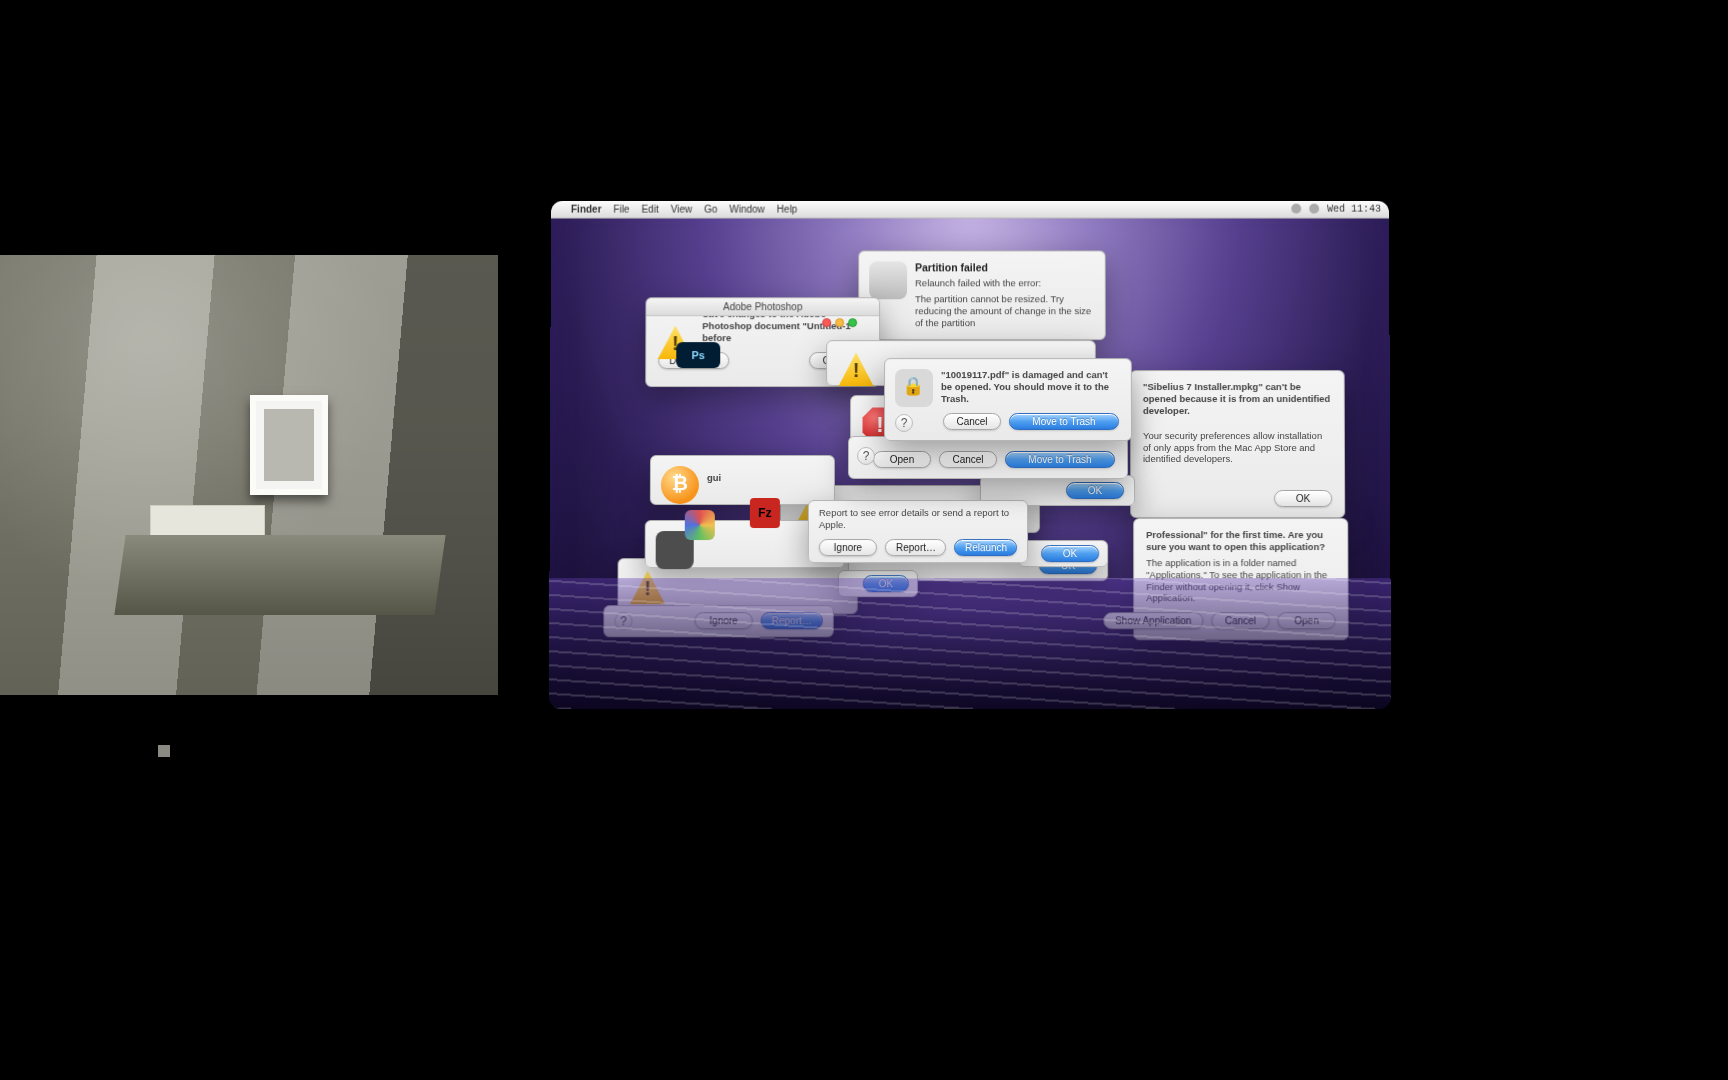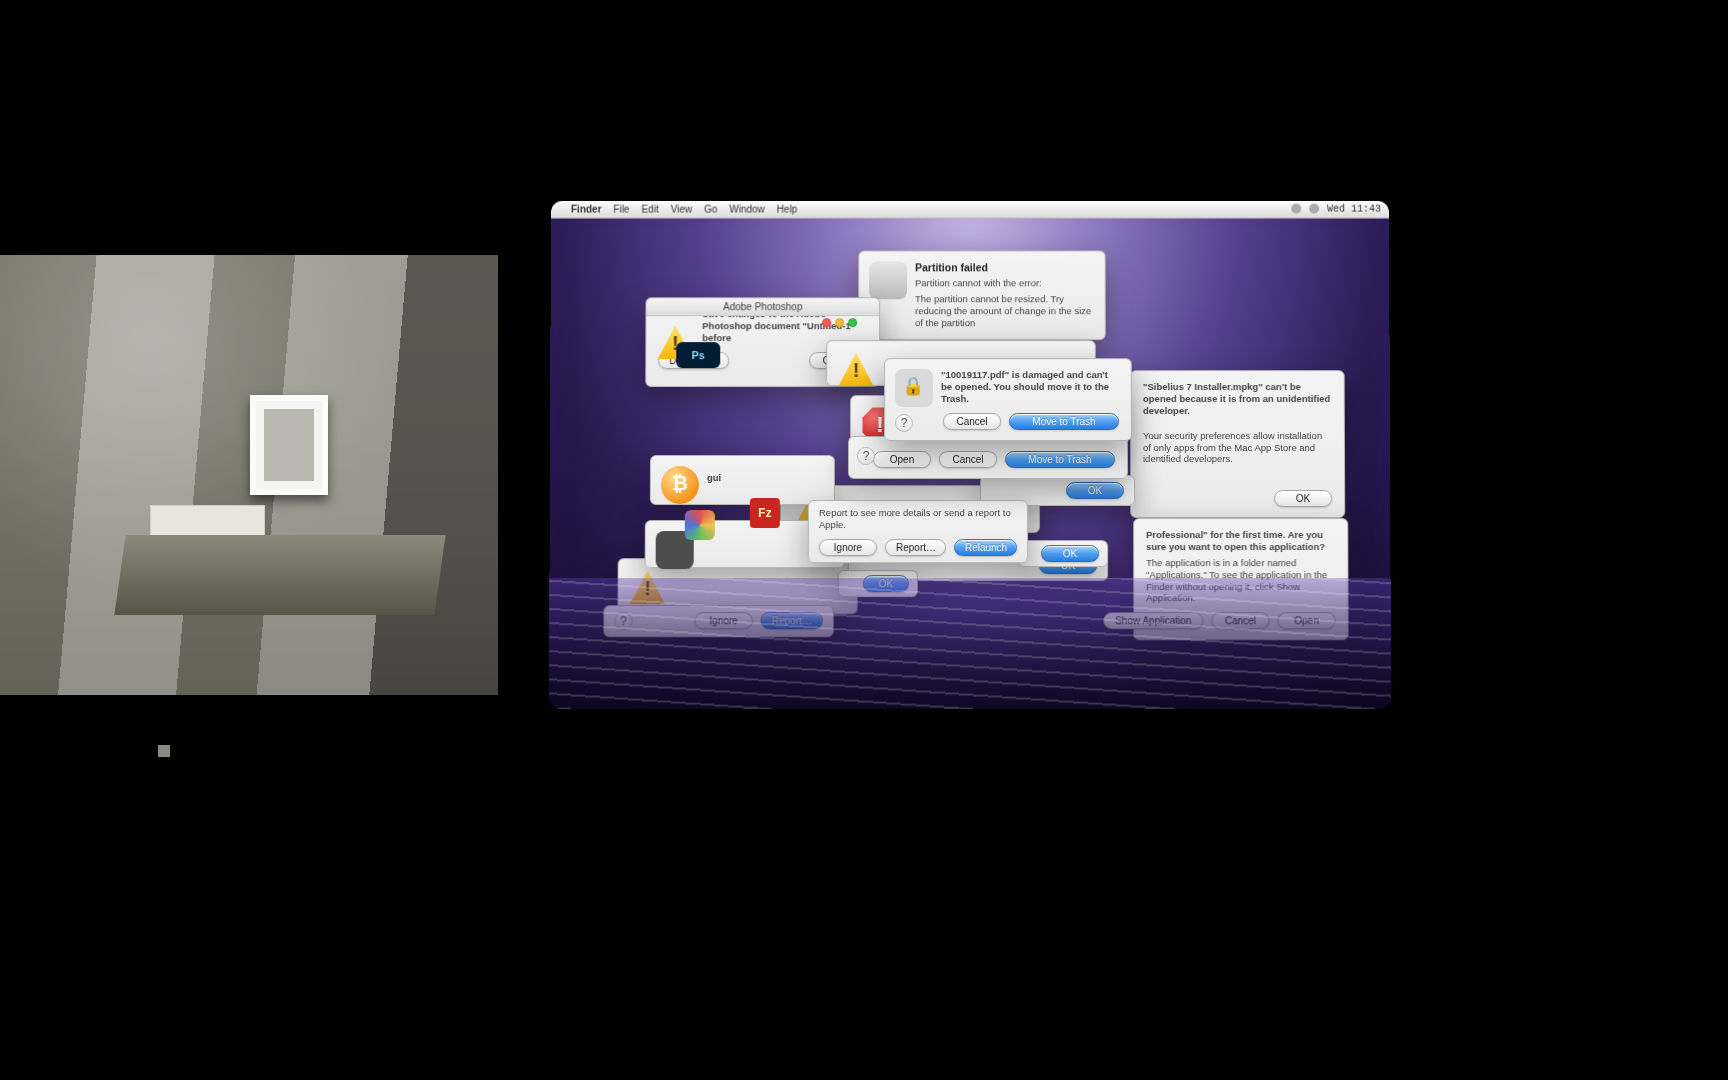--- a/index.html
+++ b/index.html
@@ -223,21 +223,21 @@
       <div class="right-group">
         <span class="ctl"></span>
         <span class="ctl"></span>
         <span>Wed 11:43</span>
       </div>
     </div>
 
     <div class="dialog with-icon" style="left:308px; top:50px; width:248px;">
       <div class="icon drive"></div>
       <div class="title">Partition failed</div>
-      <div class="body">Partition cannot with the error:</div>
+      <div class="body">Relaunch failed with the error:</div>
       <div class="body" style="margin-top:4px">The partition cannot be resized. Try reducing the amount of change in the size of the partition</div>
     </div>
 
 
     <div class="dialog has-titlebar with-icon" style="left:95px; top:97px; width:235px; height:90px;">
       <div class="titlebar"><span>Adobe Photoshop</span></div>
       <div class="icon warn" style="top:26px;"></div>
       <div class="pill-ps" style="left:30px; top:44px;">Ps</div>
       <div class="body" style="font-weight:bold;">Save changes to the Adobe Photoshop document "Untitled-1" before</div>
       <div class="btnrow" style="justify-content:flex-start; gap:16px; margin-left:-44px;">
@@ -320,26 +320,26 @@
 
     <div class="dialog with-icon" style="left:100px; top:255px; width:185px; height:50px;">
       <div class="icon coin"></div>
       <div class="body" style="padding-top:6px; font-weight:bold;">gui</div>
     </div>
 
     <div class="dialog with-icon" style="left:95px; top:320px; width:200px; height:48px;">
       <div class="icon app"></div>
     </div>
 
-    <div style="position:absolute; left:200px; top:298px; width:30px; height:30px; background:#c9261f; border-radius:4px; color:#fef9c3; text-align:center; line-height:30px; font-weight:bold; font-size:12px;">Fz</div>
+    <div style="position:absolute; left:200px; top:298px; width:30px; height:30px; background:#c9261f; border-radius:4px; color:#000000; text-align:center; line-height:30px; font-weight:bold; font-size:12px;">Fz</div>
 
     <div style="position:absolute;left:135px;top:310px;width:30px;height:30px;border-radius:6px;background:conic-gradient(#e05050,#f0c050,#60c060,#5070e0,#e05050);"></div>
 
     <div class="dialog" style="left:258px; top:300px; width:220px; padding:6px 10px;">
-      <div class="body">Report to see more details or send a report to Apple.</div>
+      <div class="body">Report to see error details or send a report to Apple.</div>
       <div class="btnrow">
         <span class="btn">Ignore</span>
         <span class="btn">Report…</span>
         <span class="btn primary">Relaunch</span>
       </div>
     </div>
 
     <div class="dialog" style="left:583px; top:318px; width:215px;">
       <div class="body" style="font-weight:bold;">Professional" for the first time. Are you sure you want to open this application?</div>
       <div class="body" style="margin-top:4px;">The application is in a folder named "Applications." To see the application in the Finder without opening it, click Show Application.</div>

